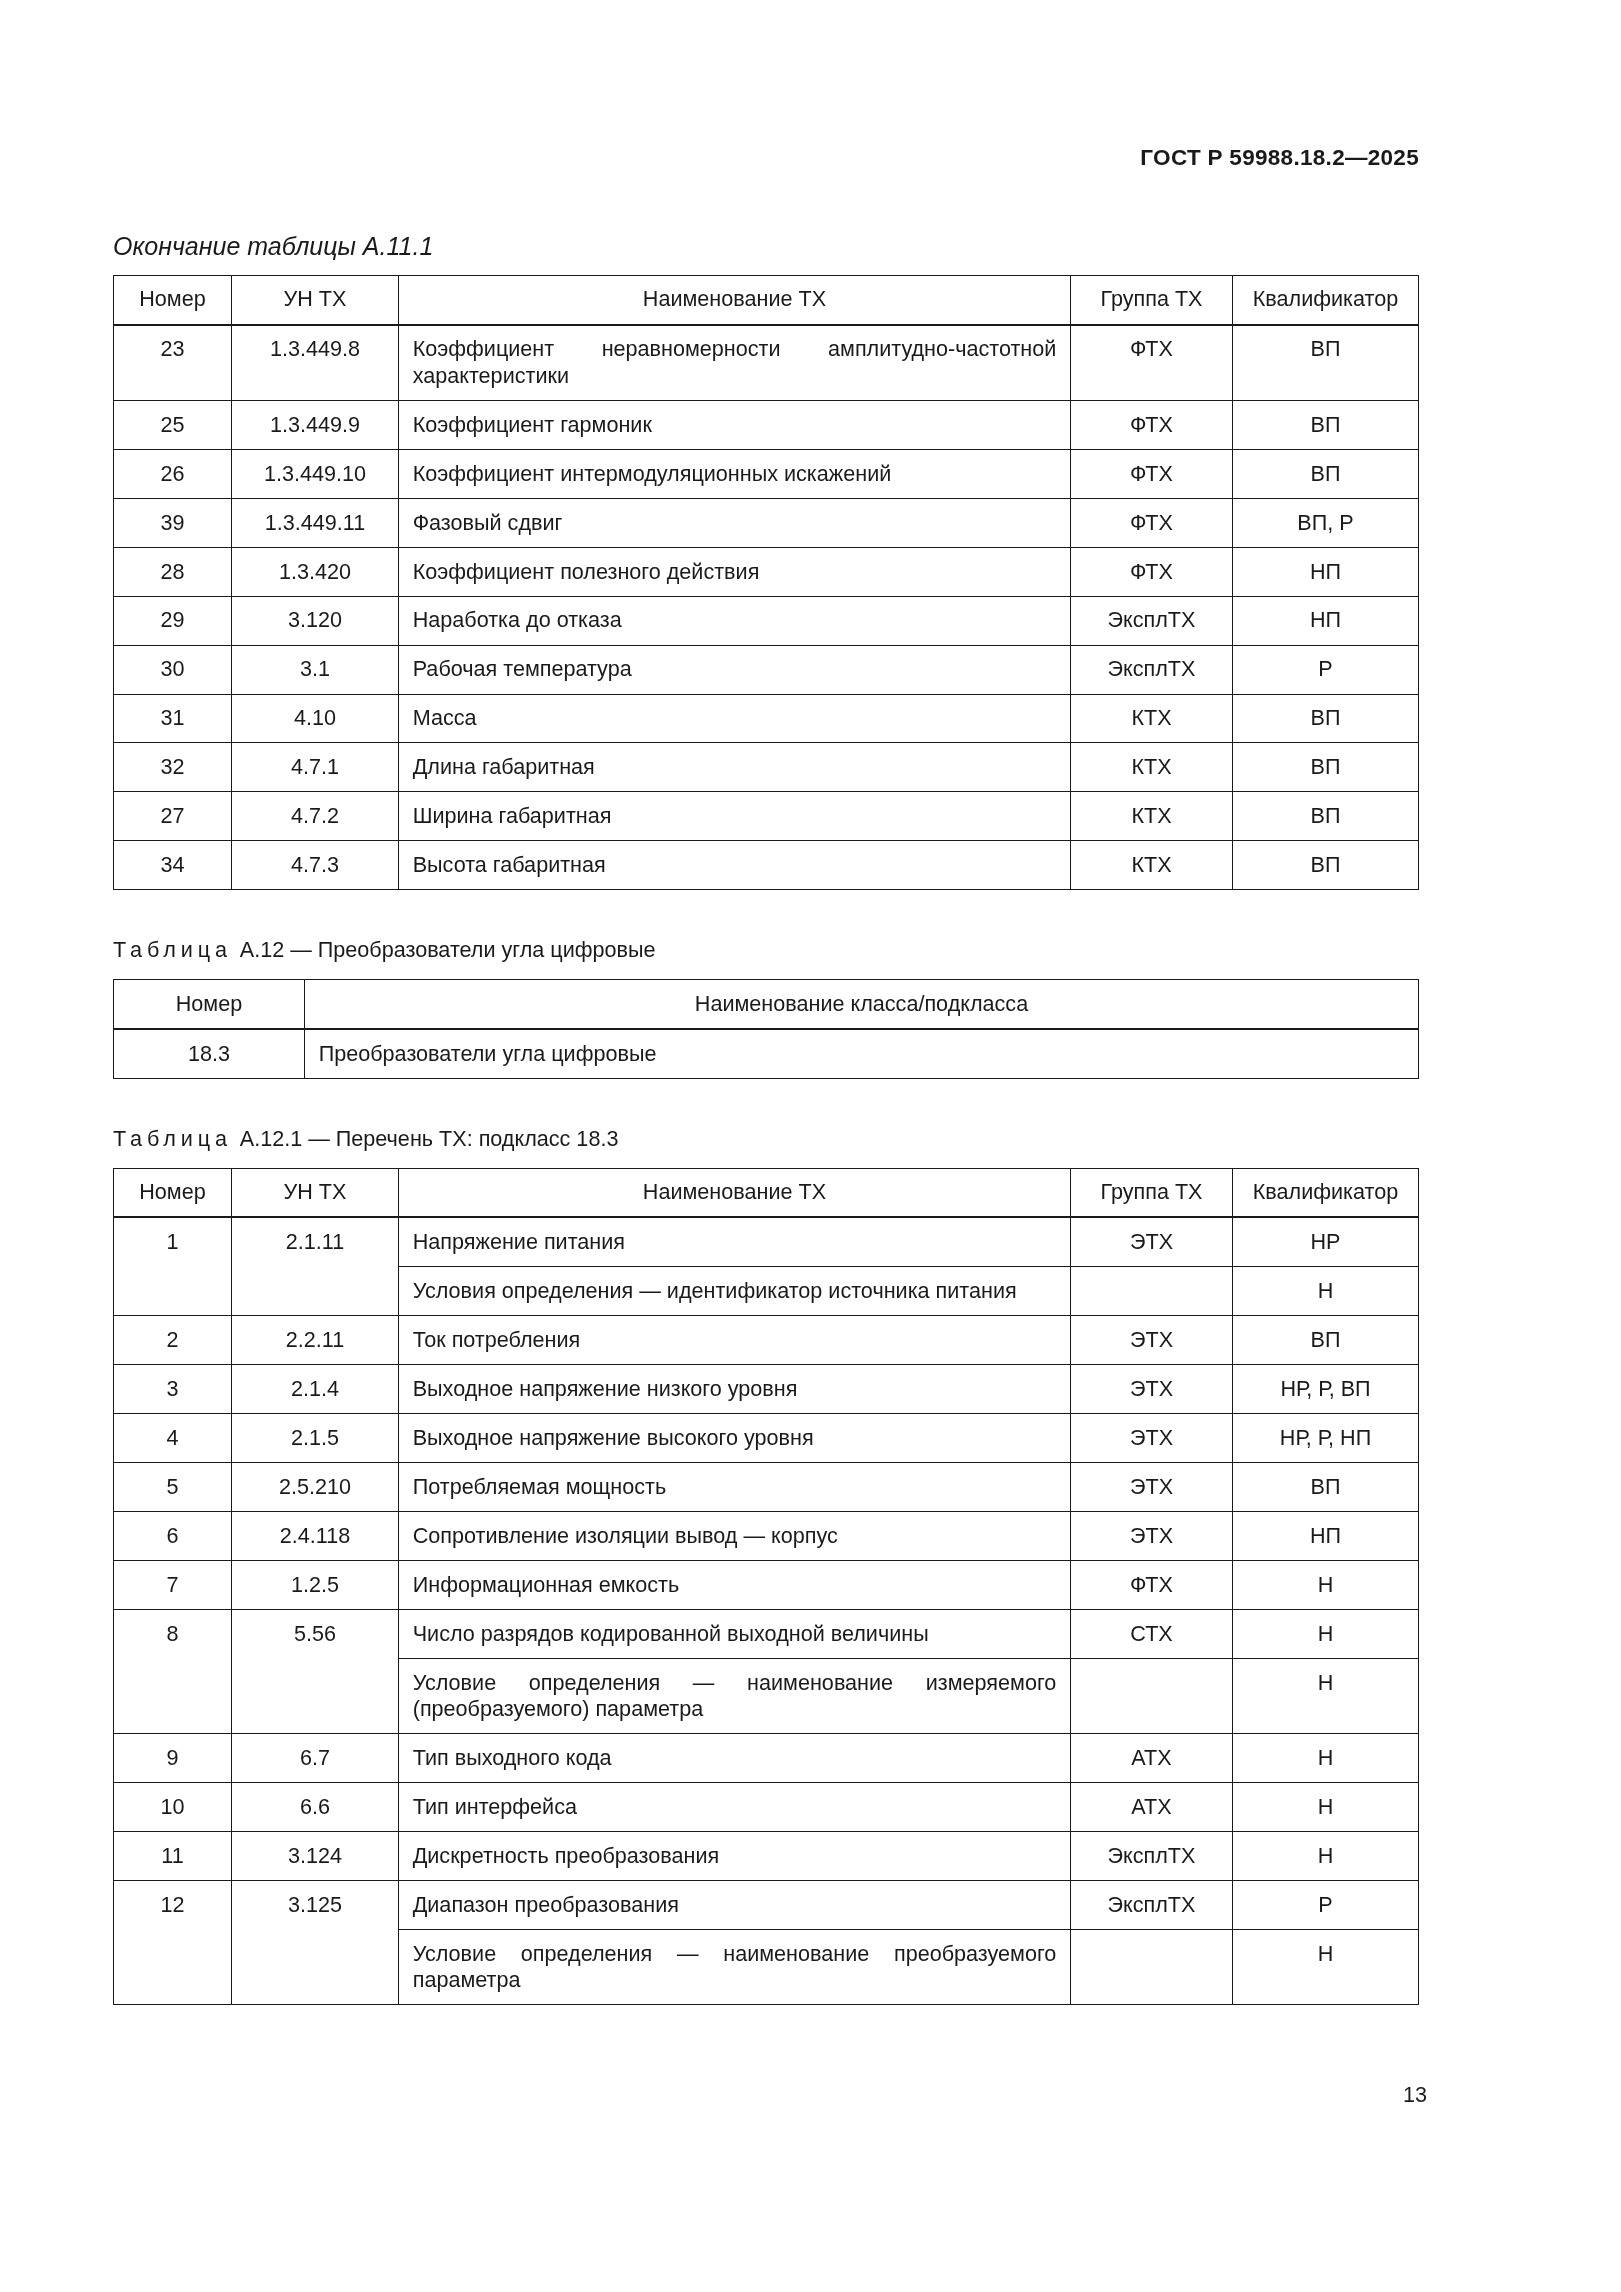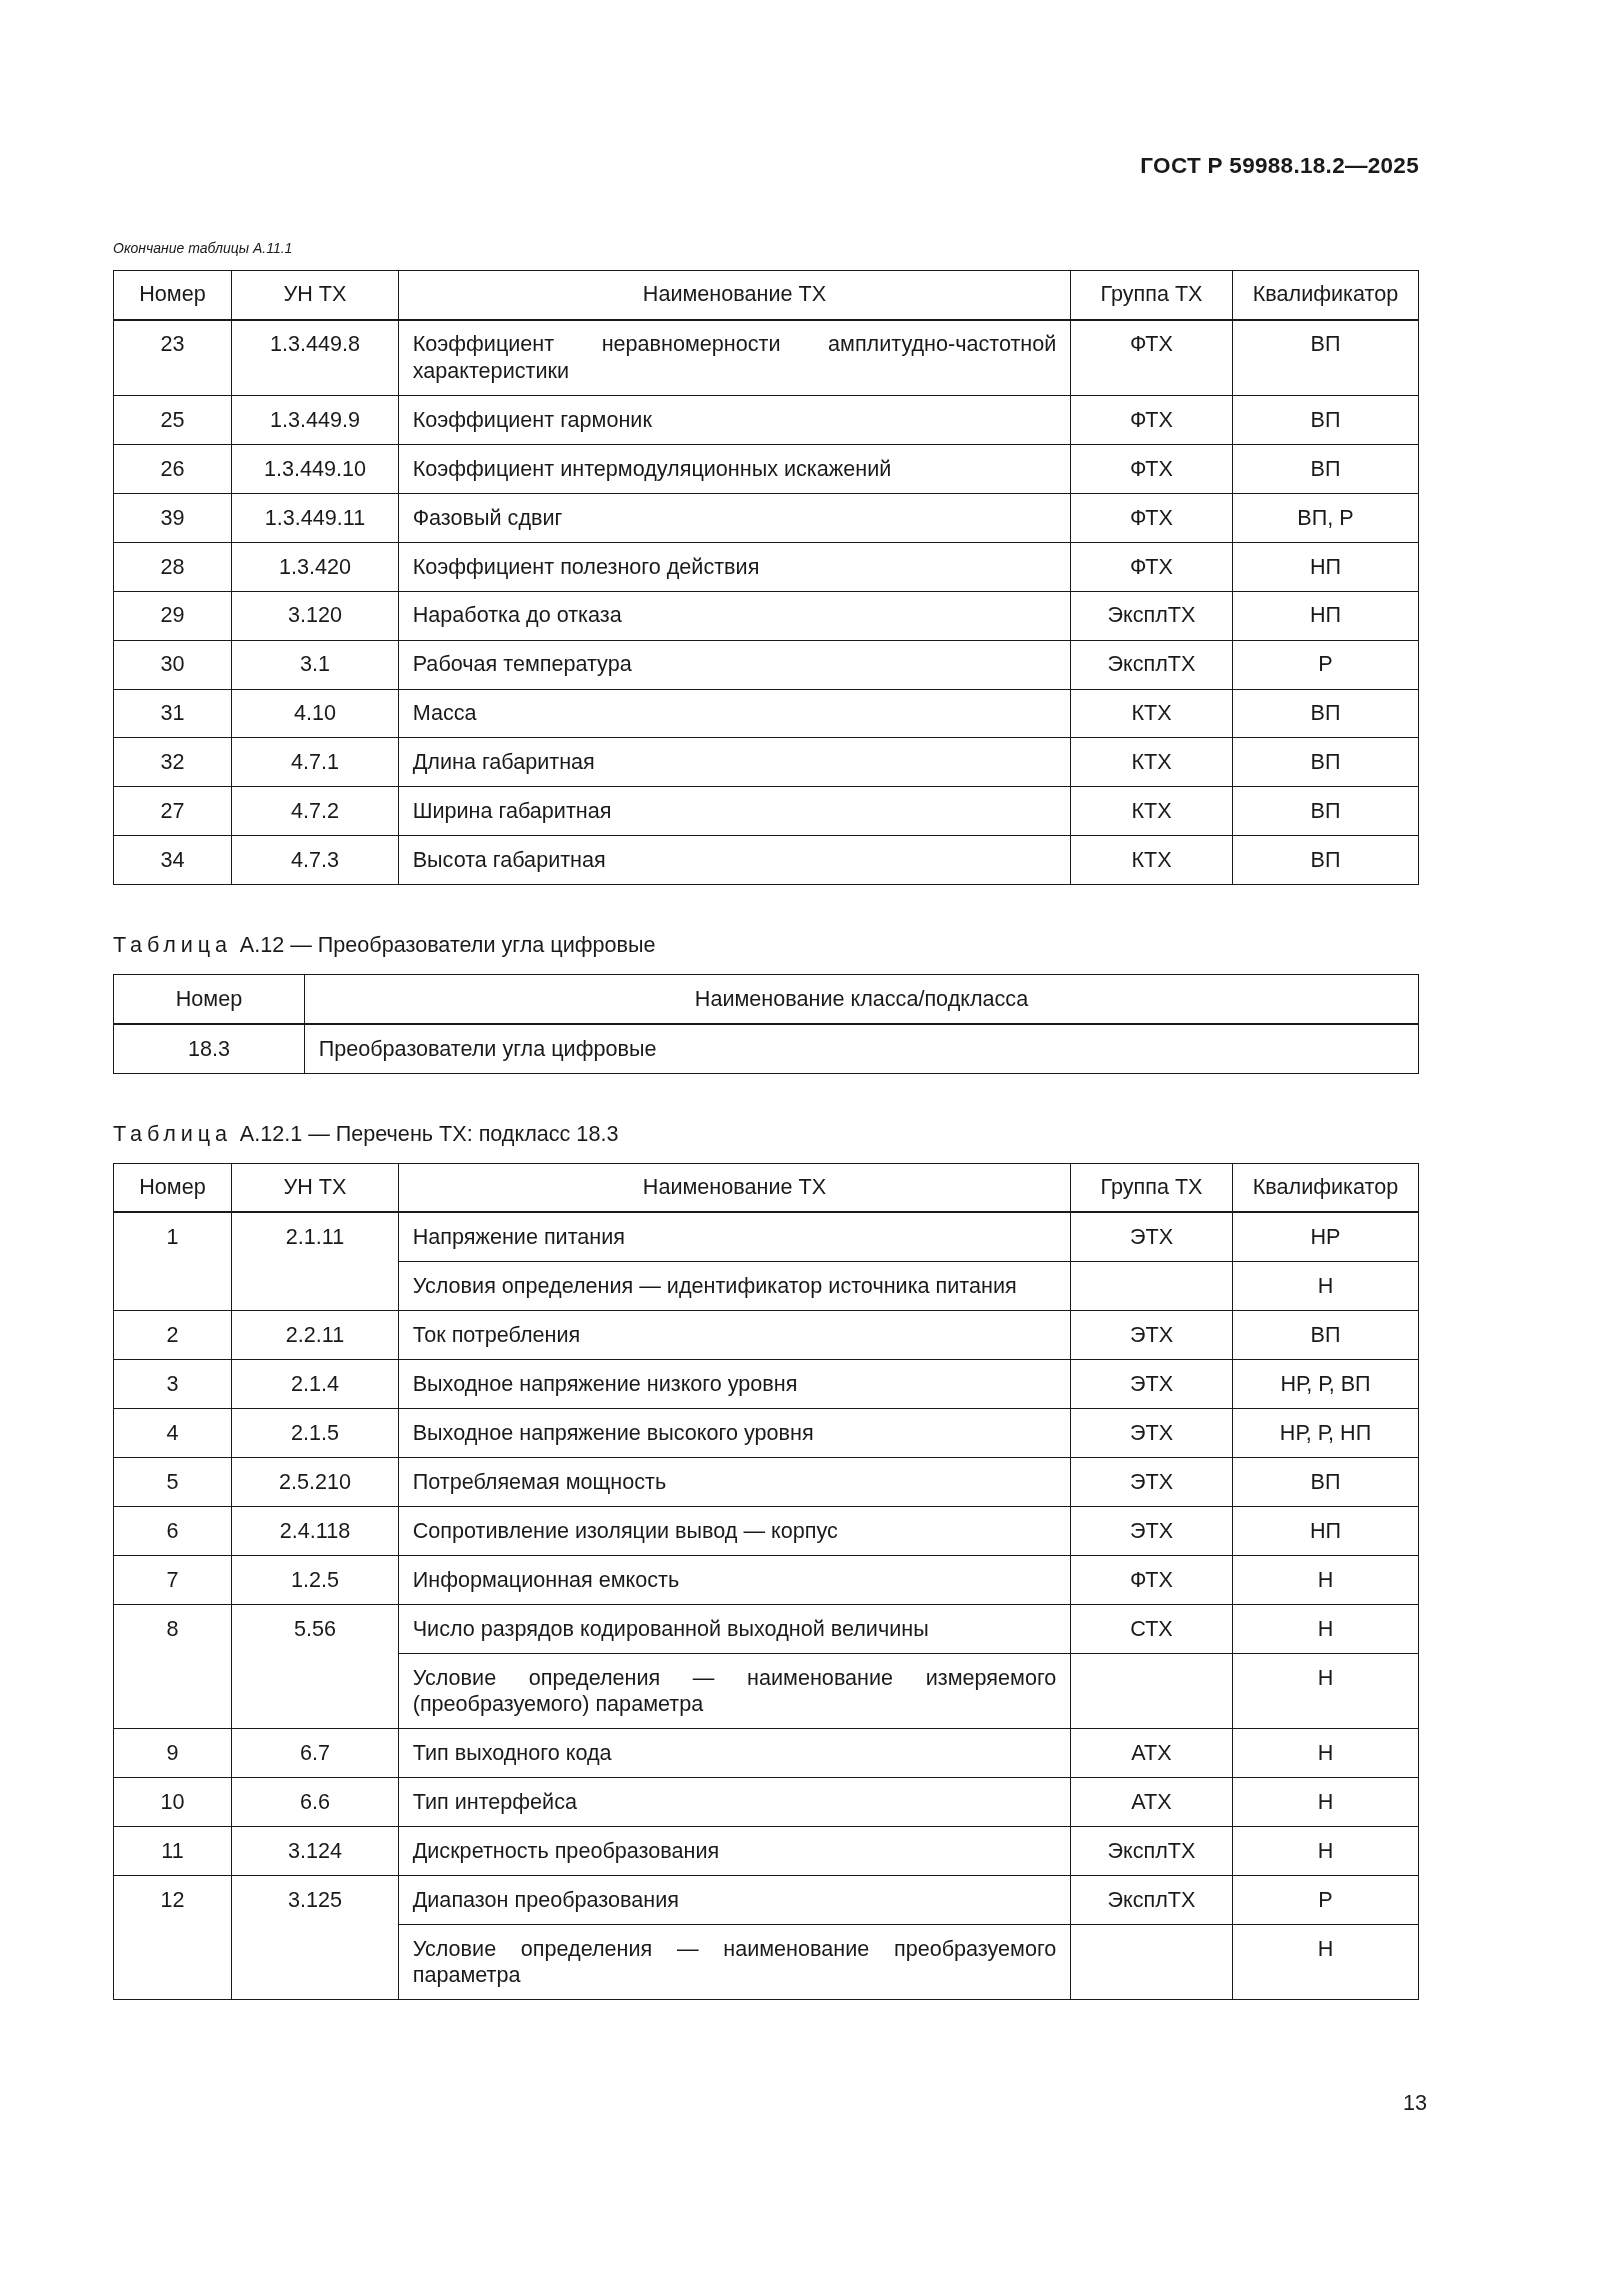--- a/index.html
+++ b/index.html
@@ -4,38 +4,38 @@
 <style>
   * { margin: 0; padding: 0; box-sizing: border-box; }
   html, body { background: #ffffff; }
   .page {
     position: relative;
     width: 1621px;
     height: 2165px;
     background: #ffffff;
     font-family: "Liberation Sans", sans-serif;
     color: #1a1a1a;
-    margin: 8px auto;
+    margin: 0 auto;
     overflow: hidden;
   }
   .content {
     position: absolute;
     left: 113px;
     top: 145px;
     width: 1306px;
   }
   .doc-header {
     text-align: right;
     font-weight: bold;
     font-size: 22.5px;
     letter-spacing: 0.3px;
   }
   .caption-italic {
     font-style: italic;
-    font-size: 14px;
+    font-size: 25px;
     margin-top: 61px;
     margin-bottom: 13.7px;
   }
   .caption {
     font-size: 21.6px;
     margin-top: 47px;
     margin-bottom: 15.7px;
   }
   .caption .spaced {
     letter-spacing: 4.9px;

